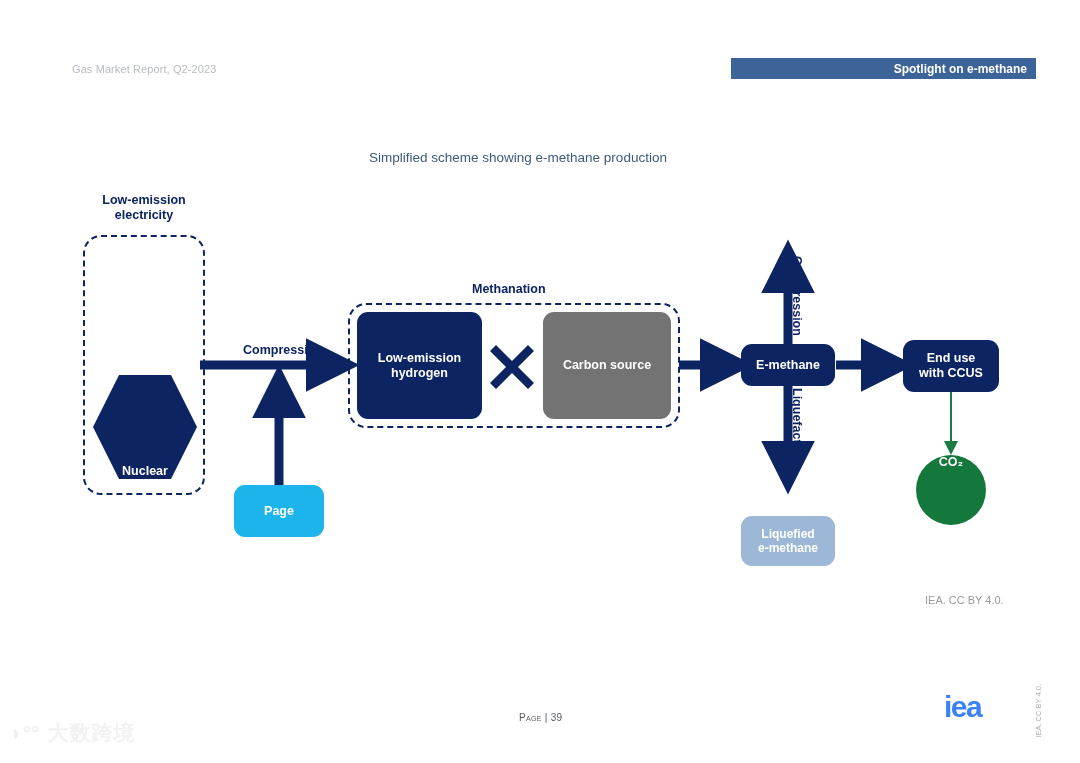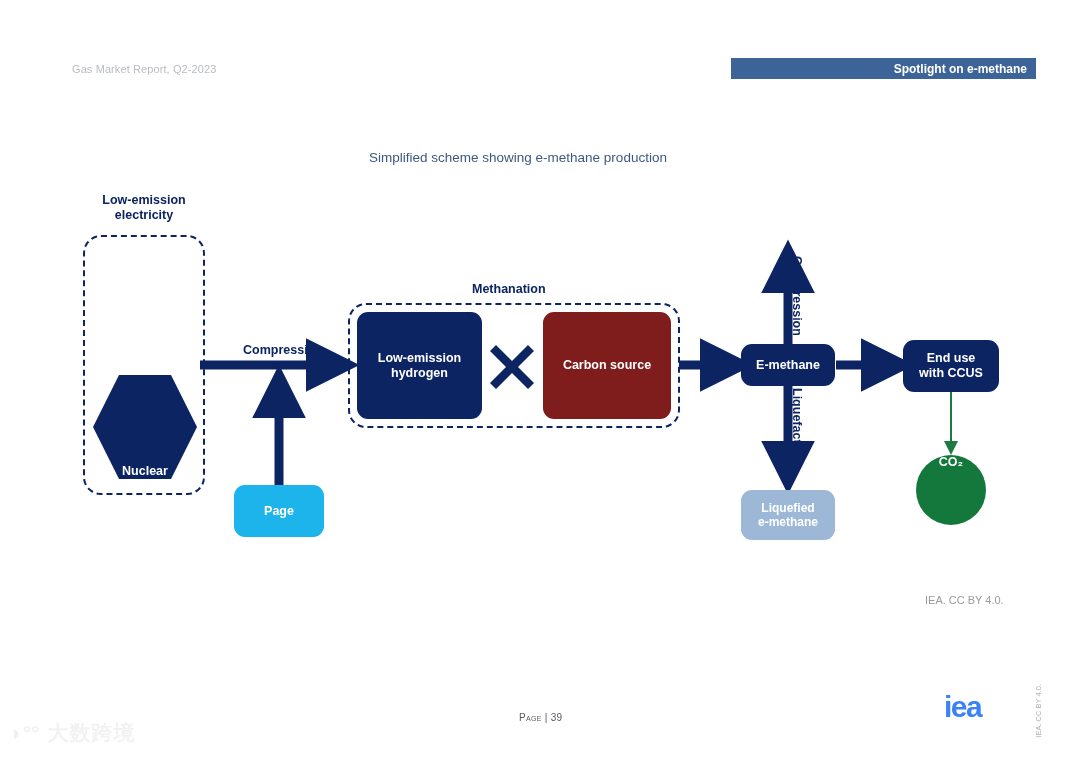--- a/index.html
+++ b/index.html
@@ -92,21 +92,21 @@
     color: #ffffff;
     font-size: 12.5px;
     clip-path: polygon(25% 0%, 75% 0%, 100% 50%, 75% 100%, 25% 100%, 0% 50%);
   }
 
   .rbox {
     border-radius: 11px;
   }
   .navy   { background: #0d2463; color: #ffffff; }
   .cyan   { background: #1cb4ea; color: #ffffff; }
-  .green  { background: #7f1d1d; color: #ffffff; }
+  .green  { background: #737373; color: #ffffff; }
   .grey   { background: #e3e3e3; color: #1f3864; }
   .steel  { background: #9cb8d6; color: #ffffff; }
 
   .co2-circle {
     position: absolute;
     border-radius: 50%;
     background: #14783c;
     color: #ffffff;
     display: flex;
     align-items: flex-start;
@@ -289,21 +289,21 @@
 
 
     <div class="vlabel" style="left:804px; top:256px;">Compression</div>
 
     <div class="node rbox navy" style="left:741px; top:344px; width:94px; height:42px; font-size:12.5px;">
       <span>E-methane</span>
     </div>
 
     <div class="vlabel" style="left:804px; top:388px;">Liquefaction</div>
 
-    <div class="node rbox steel" style="left:741px; top:490px; width:94px; height:50px; font-size:12px;">
+    <div class="node rbox steel" style="left:741px; top:516px; width:94px; height:50px; font-size:12px;">
       <span style="white-space:pre-line">Liquefied
 e-methane</span>
     </div>
 
     <div class="node rbox navy" style="left:903px; top:340px; width:96px; height:52px; font-size:12.5px;">
       <span style="white-space:pre-line">End use
 with CCUS</span>
     </div>
 
     <div class="co2-circle" style="left:916px; top:455px; width:70px; height:70px;">

